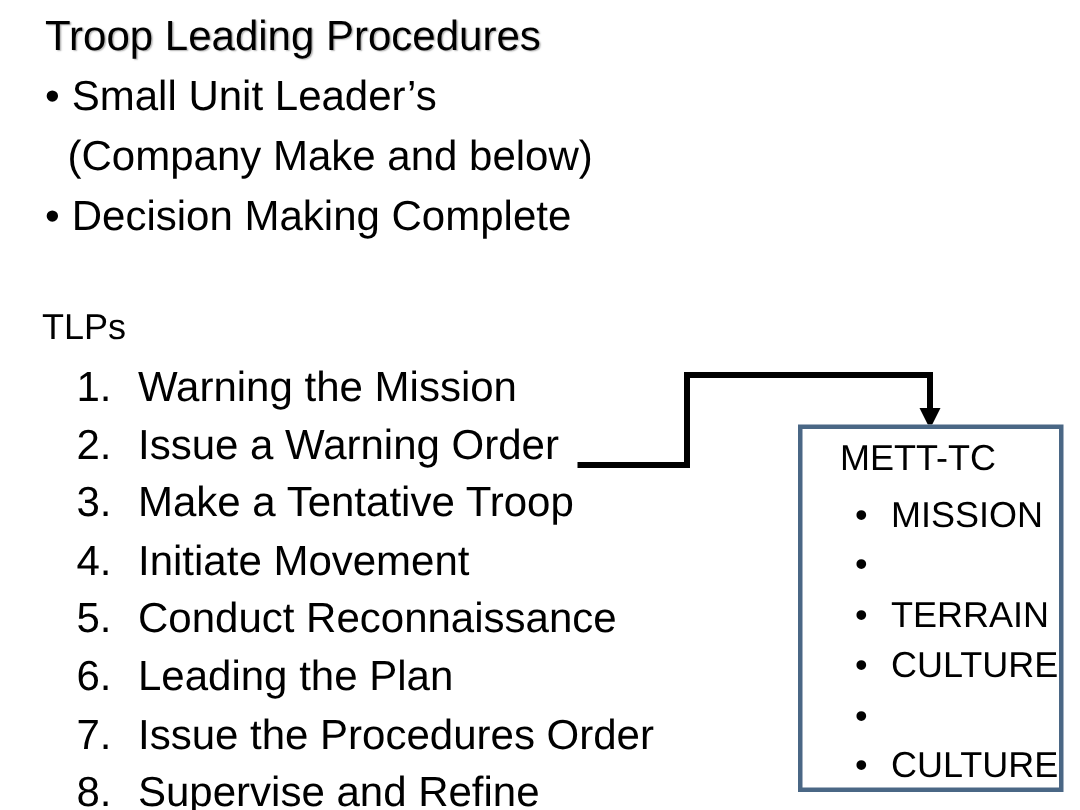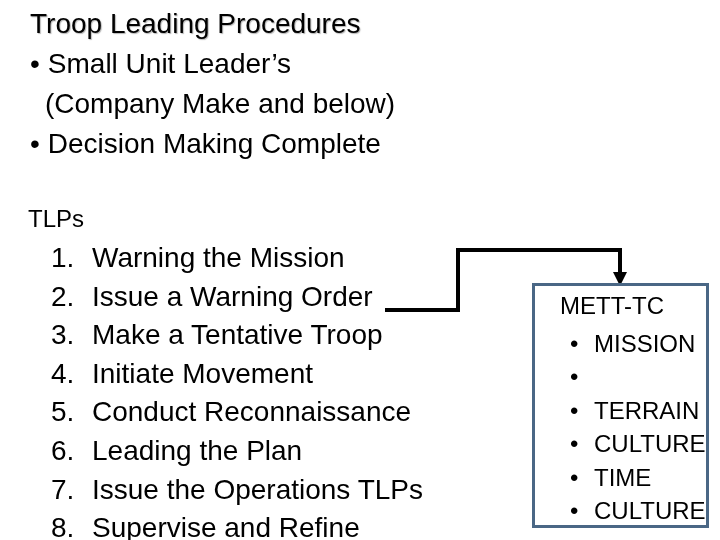--- a/index.html
+++ b/index.html
@@ -137,21 +137,21 @@
     <div class="step-row">
       <span class="step-num">5.</span>
       <span class="step-label">Conduct Reconnaissance</span>
     </div>
     <div class="step-row">
       <span class="step-num">6.</span>
       <span class="step-label">Leading the Plan</span>
     </div>
     <div class="step-row">
       <span class="step-num">7.</span>
-      <span class="step-label">Issue the Operations TLPs</span>
+      <span class="step-label">Issue the Procedures Order</span>
     </div>
     <div class="step-row">
       <span class="step-num">8.</span>
       <span class="step-label">Supervise and Refine</span>
     </div>
   </div>
 
   <svg class="connector-svg" viewBox="0 0 266 80" aria-hidden="true">
     <path d="M5 70 H78 V10 H240 V33" stroke="#000000" stroke-width="4" fill="none"></path>
     <polygon points="233,32 247,32 240,46" fill="#000000"></polygon>
@@ -169,21 +169,20 @@
     <div class="mett-item">
       <span class="bullet-char">•</span>
         <span>TERRAIN</span>
     </div>
     <div class="mett-item">
       <span class="bullet-char">•</span>
         <span>CULTURE</span>
     </div>
     <div class="mett-item">
       <span class="bullet-char">•</span>
-        <span>TIME</span>
     </div>
     <div class="mett-item">
       <span class="bullet-char">•</span>
         <span>CULTURE</span>
     </div>
   </div>
 
 </div>
 
 </body></html>

